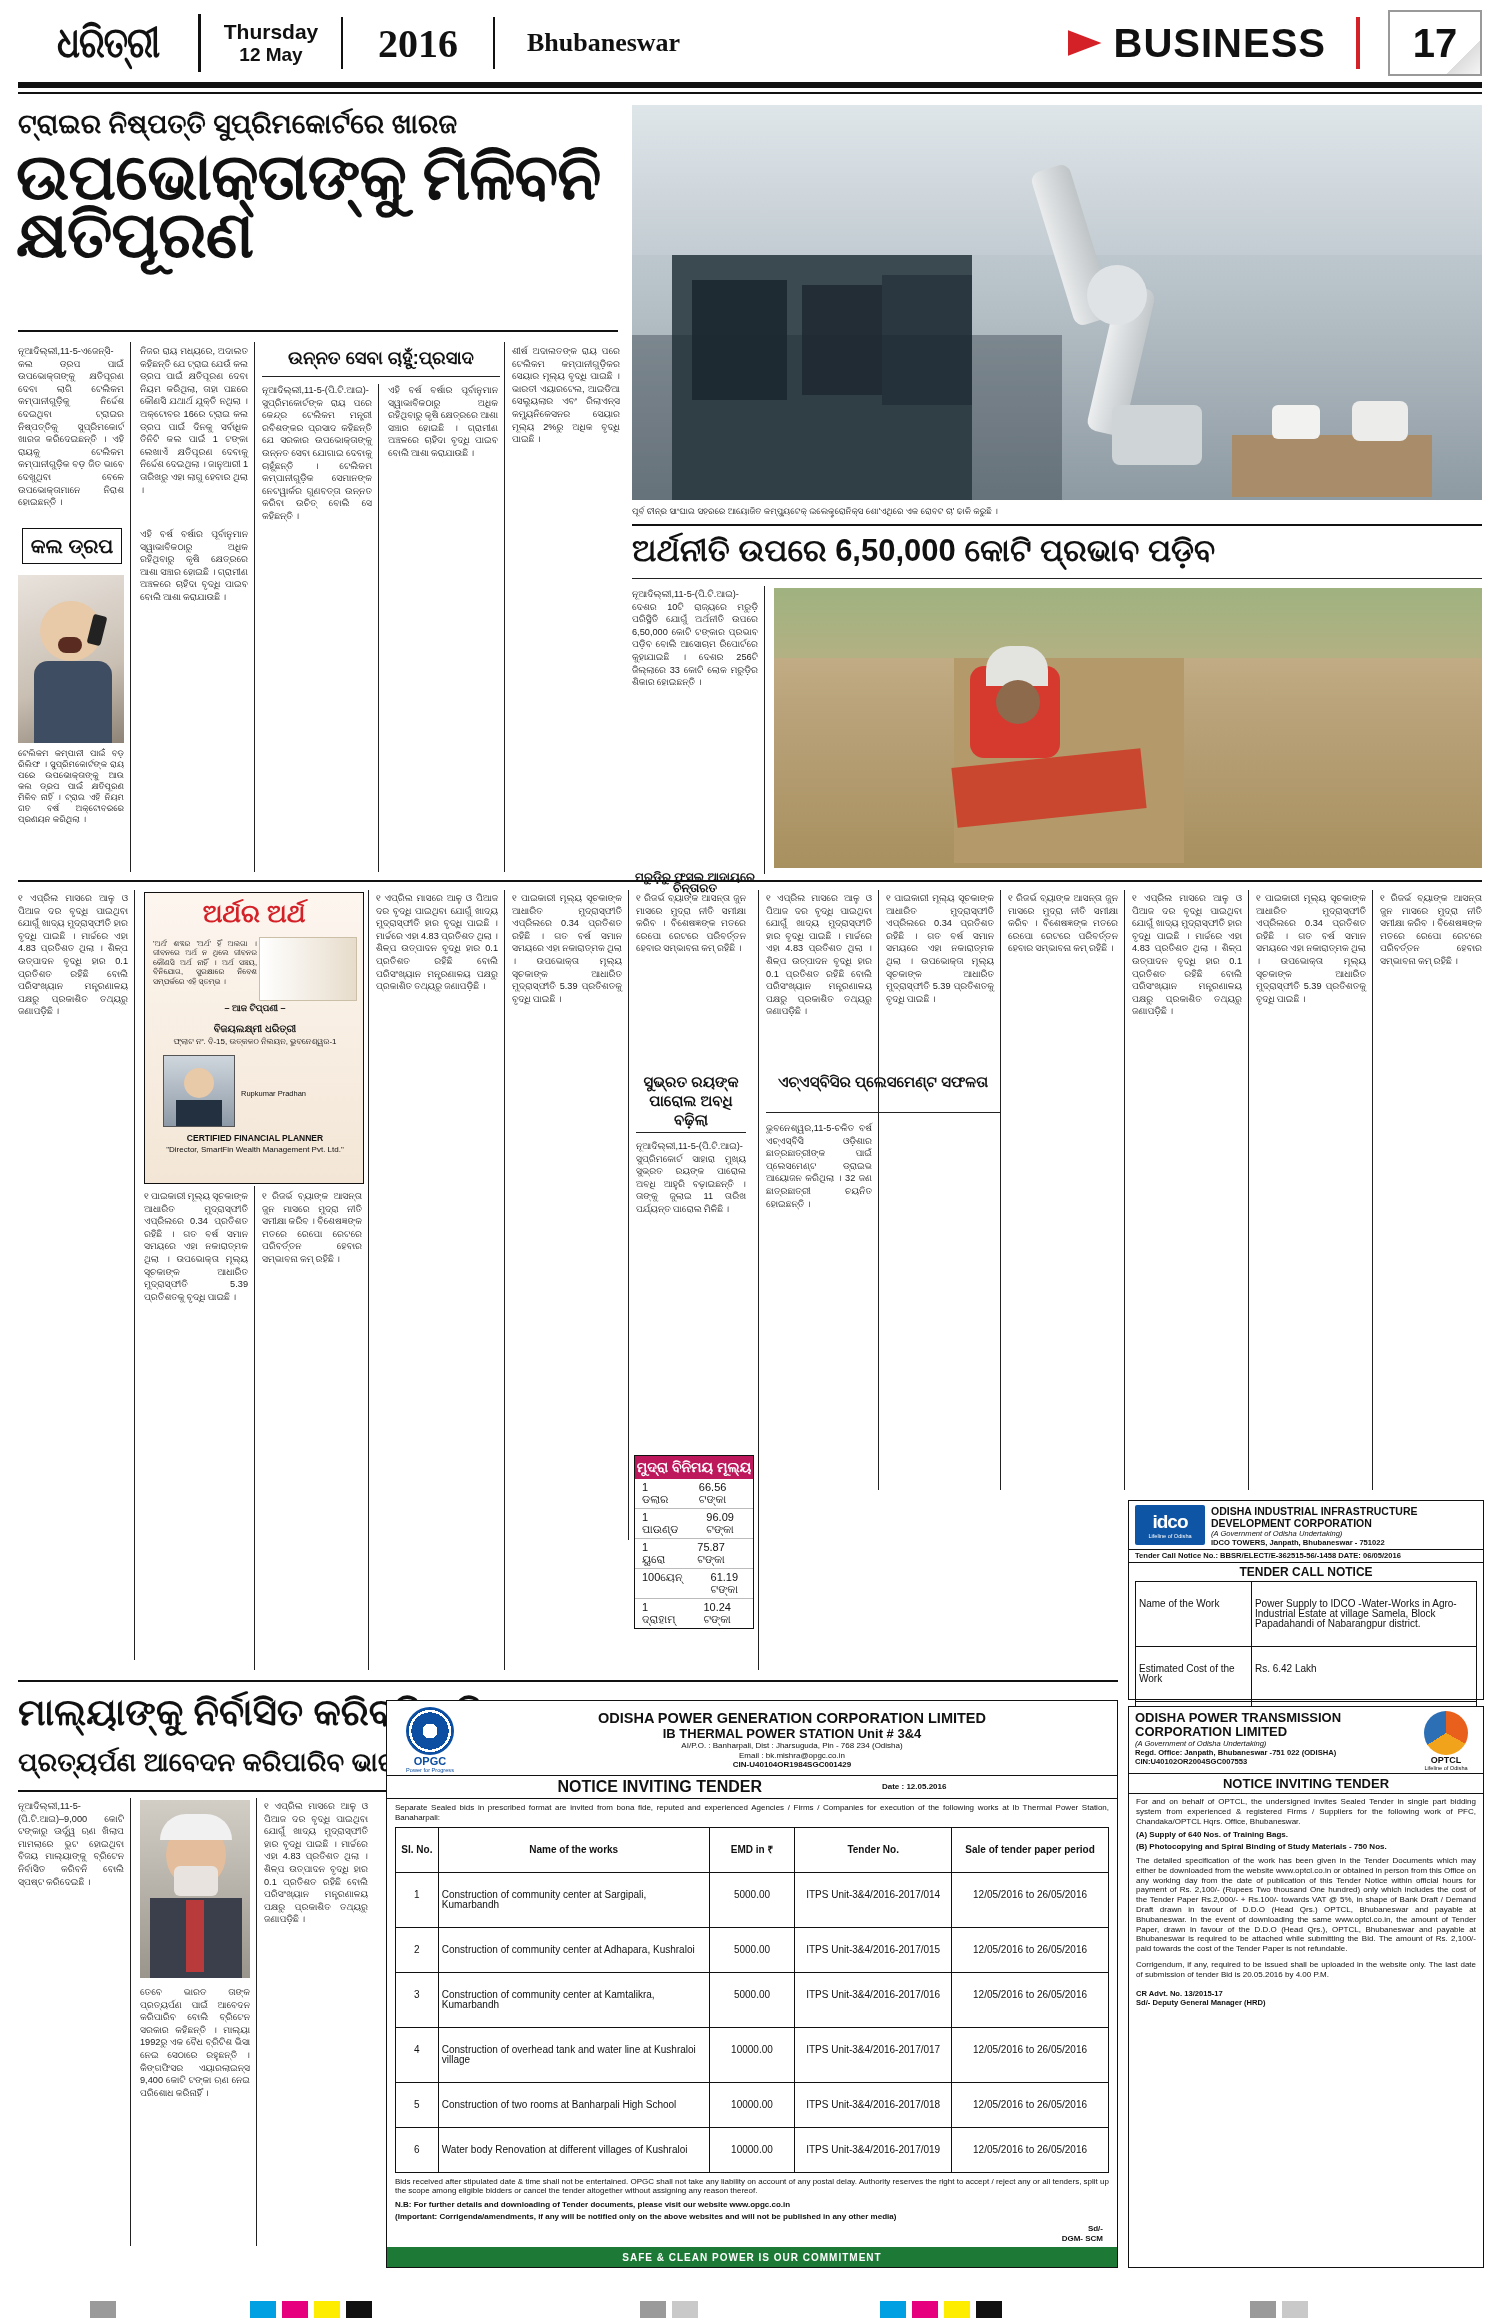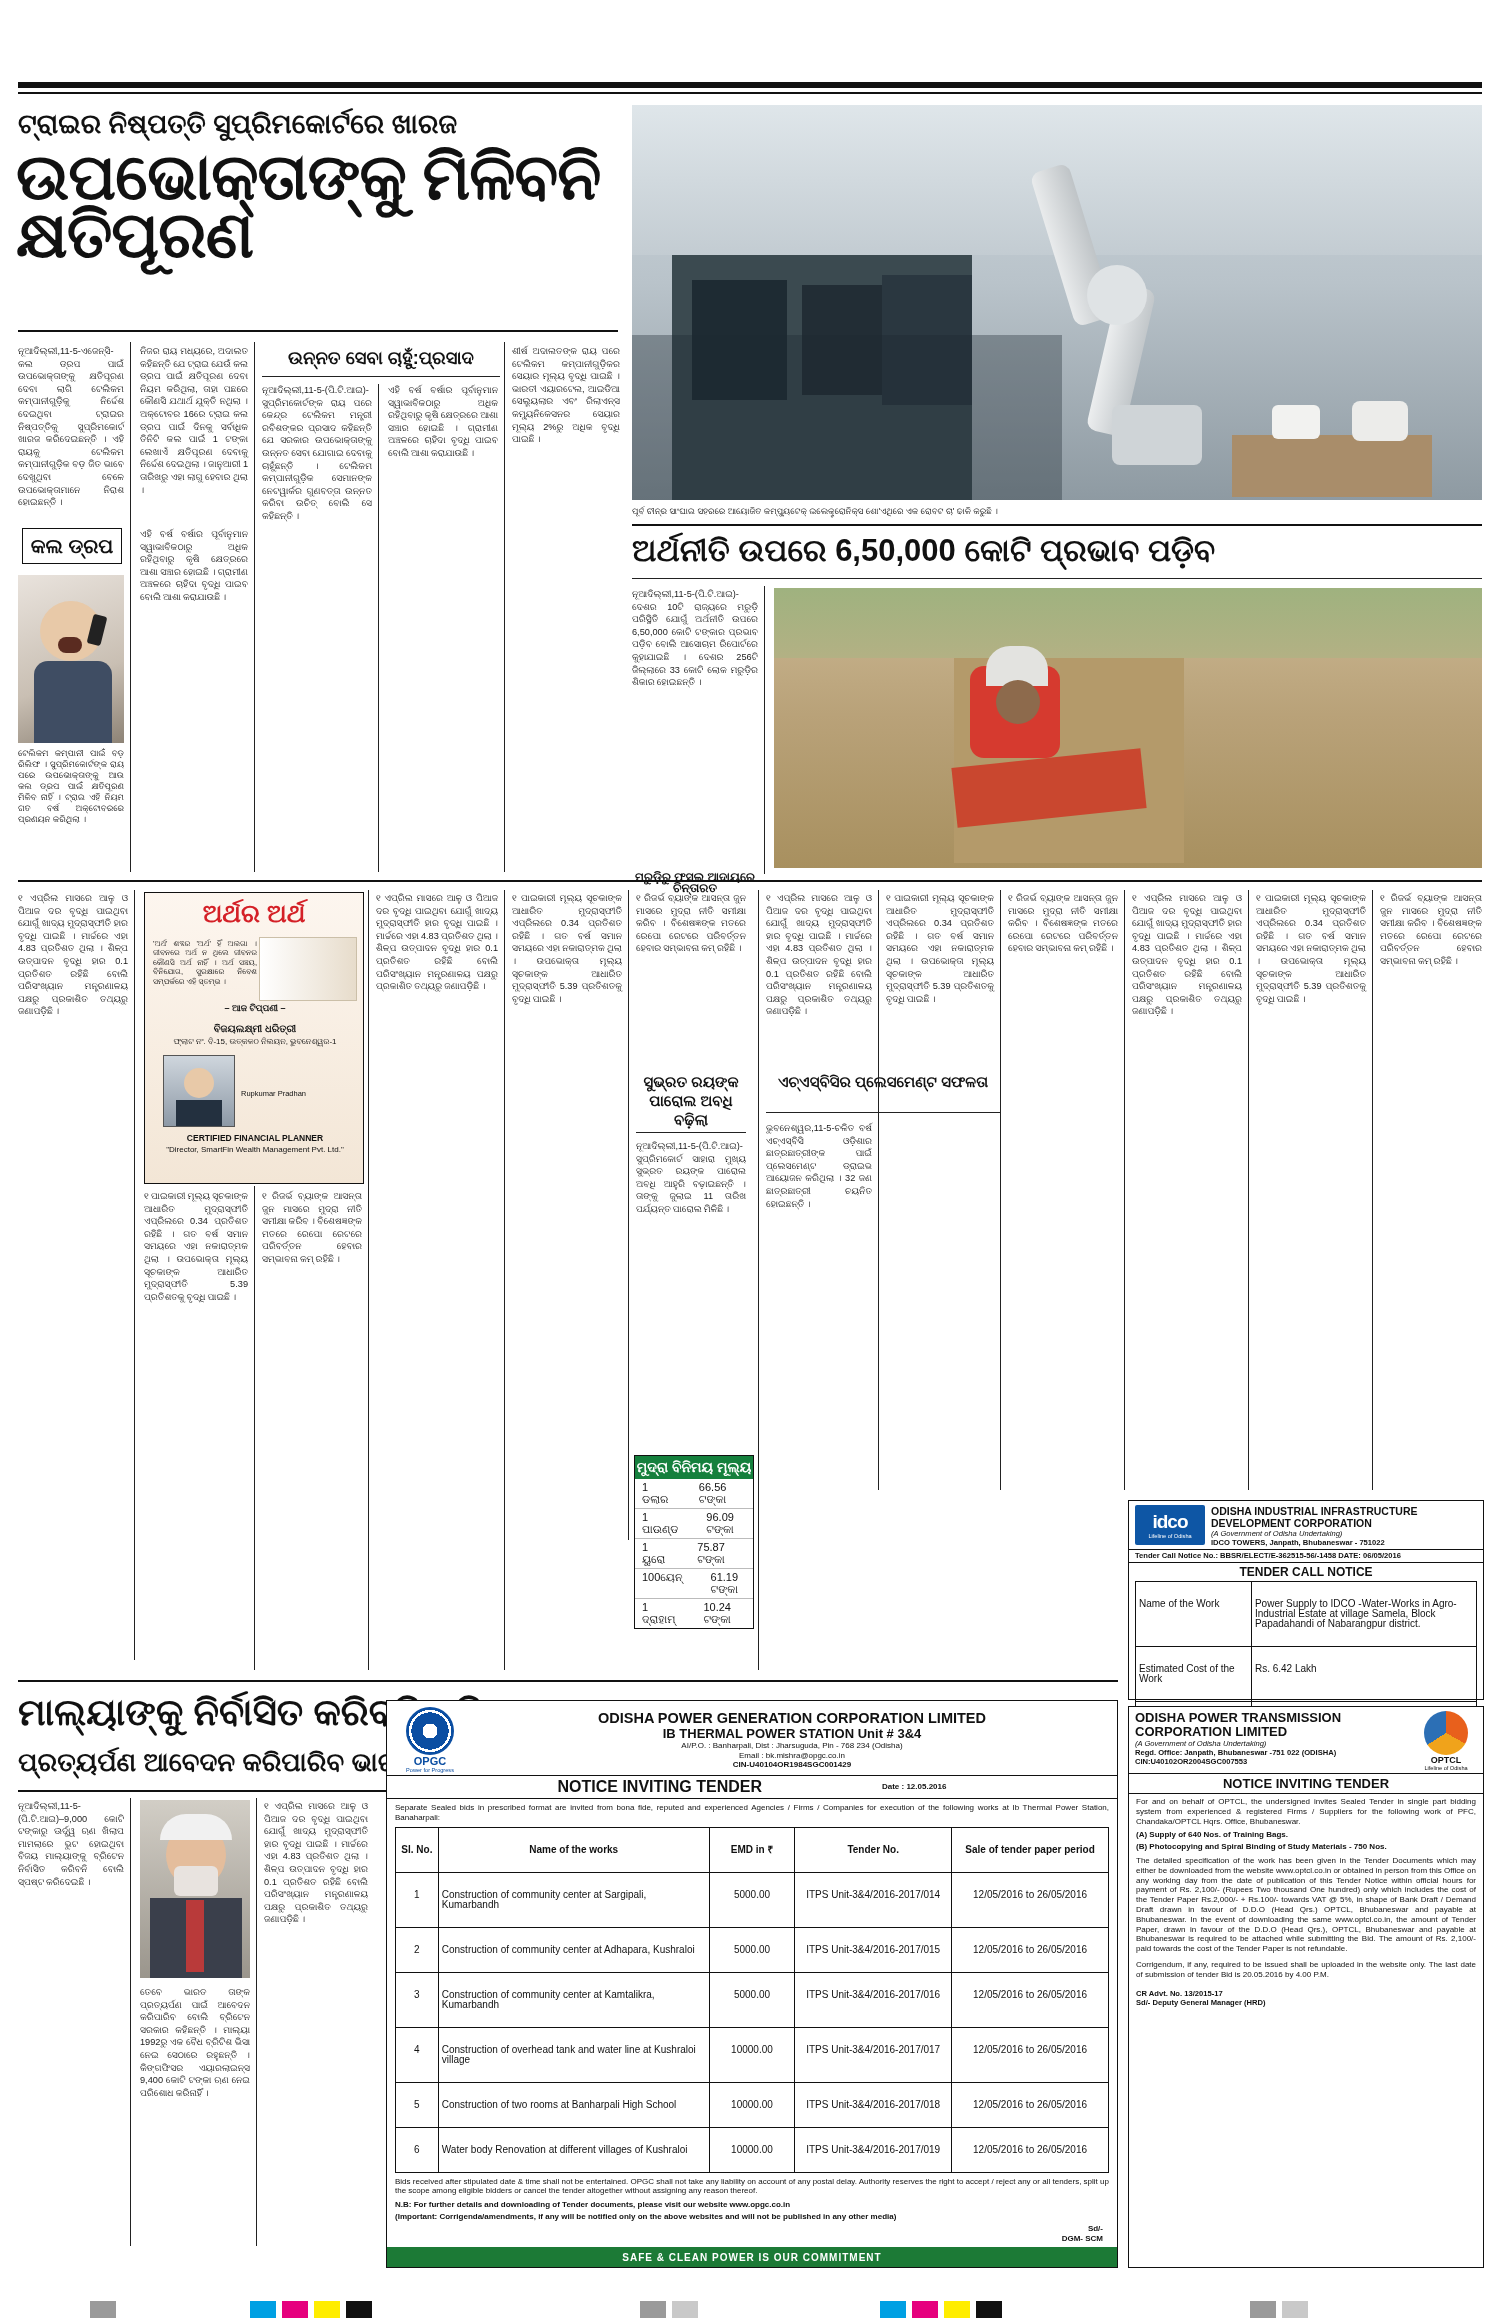--- a/index.html
+++ b/index.html
@@ -109,34 +109,57 @@
   .tbl td,.tbl th{padding:17px 3px;font-size:10px;line-height:10px;vertical-align:top;}
   .tbl th{font-weight:bold;text-align:center;}
 
   
   .ad{position:absolute;border:1.5px solid #111;background:#fff;}
   .tiny{font-size:7.6px;line-height:9.2px;}
   .tiny2{font-size:8px;line-height:9.8px;}
 
   
   .cur-box{position:absolute;border:1.5px solid #111;}
-  .cur-head{background:#15803d;color:#fff;text-align:center;font-weight:bold;font-size:14px;padding:3px 0;}
+  .cur-head{background:#be185d;color:#fff;text-align:center;font-weight:bold;font-size:14px;padding:3px 0;}
   .cur-row{display:flex;justify-content:space-between;font-size:11px;padding:2px 7px;border-bottom:1px solid #bbb;gap:28px;}
 
   
   .regbar{position:absolute;left:0;bottom:0;width:1500px;height:26px;background:#fff;}
   .sw{position:absolute;top:4px;width:26px;height:17px;}
   .center{text-align:center;}
   .b{font-weight:bold;}
 </style>
 </head>
 <body>
 
 <div class="page">
 
+  <div class="masthead">
+    <div class="logo-box">
+      <span class="logo-text">ଧରିତ୍ରୀ</span>
+    </div>
+    <div class="date-box">
+      <div class="date-day">Thursday</div>
+      <div class="date-num">12 May</div>
+    </div>
+    <div class="year-box">
+      <span class="year-txt">2016</span>
+    </div>
+    <div class="city-box">
+      <span class="city-txt">Bhubaneswar</span>
+    </div>
+    <div class="section-box">
+      <span class="sec-bullet"></span>
+      <span class="sec-name">BUSINESS</span>
+      <span class="sec-divider"></span>
+    </div>
+    <div class="page-num-box">
+      <span class="page-num">17</span>
+    </div>
+  </div>
   <div class="rule-thick"></div>
   <div class="rule-thin"></div>
 
   <div class="kicker">ଟ୍ରାଇର ନିଷ୍ପତ୍ତି ସୁପ୍ରିମକୋର୍ଟରେ ଖାରଜ</div>
   <div class="lead-head">ଉପଭୋକ୍ତାଙ୍କୁ ମିଳିବନି କ୍ଷତିପୂରଣ</div>
   <div class="lead-rule"></div>
 
   <div class="blk col-txt" style="left:18px;top:345px;width:106px;height:180px;">ନୂଆଦିଲ୍ଲୀ,11-5-ଏଜେନ୍ସି- କଲ ଡ୍ରପ ପାଇଁ ଉପଭୋକ୍ତାଙ୍କୁ କ୍ଷତିପୂରଣ ଦେବା ଲାଗି ଟେଲିକମ କମ୍ପାନୀଗୁଡ଼ିକୁ ନିର୍ଦ୍ଦେଶ ଦେଇଥିବା ଟ୍ରାଇର ନିଷ୍ପତ୍ତିକୁ ସୁପ୍ରିମକୋର୍ଟ ଖାରଜ କରିଦେଇଛନ୍ତି । ଏହି ରାୟକୁ ଟେଲିକମ କମ୍ପାନୀଗୁଡ଼ିକ ବଡ଼ ଜିତ ଭାବେ ଦେଖୁଥିବା ବେଳେ ଉପଭୋକ୍ତାମାନେ ନିରାଶ ହୋଇଛନ୍ତି ।</div>
   <div class="vr" style="left:130px;top:342px;height:530px;"></div>
   <div class="blk col-txt" style="left:140px;top:345px;width:108px;height:175px;">ନିଜର ରାୟ ମଧ୍ୟରେ, ଅଦାଲତ କହିଛନ୍ତି ଯେ ଟ୍ରାଇ ଯେଉଁ କଲ ଡ୍ରପ ପାଇଁ କ୍ଷତିପୂରଣ ଦେବା ନିୟମ କରିଥିଲା, ତାହା ପଛରେ କୌଣସି ଯଥାର୍ଥ ଯୁକ୍ତି ନଥିଲା । ଅକ୍ଟୋବର 16ରେ ଟ୍ରାଇ କଲ ଡ୍ରପ ପାଇଁ ଦିନକୁ ସର୍ବାଧିକ ତିନିଟି କଲ ପାଇଁ 1 ଟଙ୍କା ଲେଖାଏଁ କ୍ଷତିପୂରଣ ଦେବାକୁ ନିର୍ଦ୍ଦେଶ ଦେଇଥିଲା । ଜାନୁଆରୀ 1 ତାରିଖରୁ ଏହା ଲାଗୁ ହେବାର ଥିଲା ।</div>

